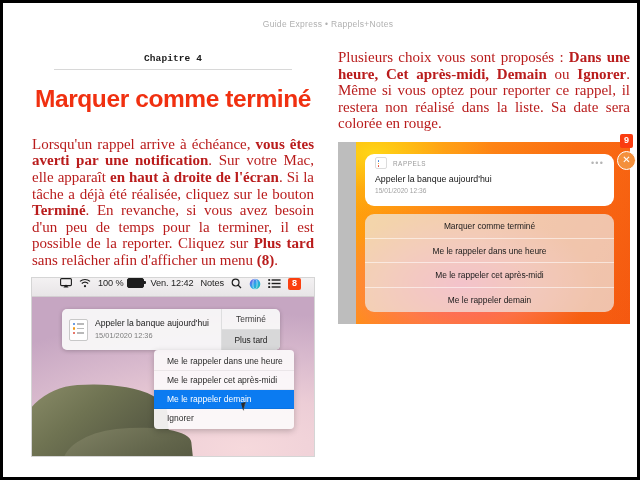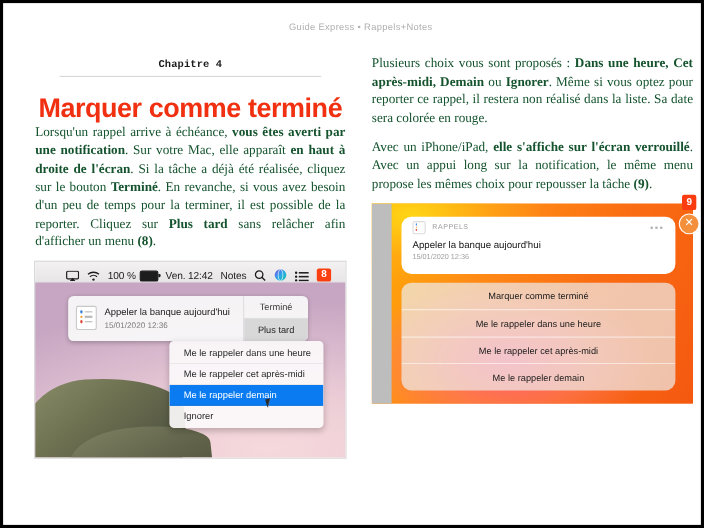--- a/index.html
+++ b/index.html
@@ -82,50 +82,50 @@
     color: #f03010;
     text-align: center;
     margin: 16px 0 0 0;
     letter-spacing: -0.4px;
     line-height: 1.05;
   }
 
   
   p.body {
     font-family: "Liberation Serif", serif;
-    font-size: 12px;
+    font-size: 15px;
     line-height: 16.6px;
-    color: #14532d;
+    color: #b91c1c;
     text-align: justify;
     margin: 0 0 10px 0;
     -webkit-hyphens: none;
     hyphens: none;
   }
-  p.body.first { }
+  p.body.first { margin-top: 24px; }
   p.body b { font-weight: bold; }
 
   .col-right p.body.first { margin-top: 2px; }
 
   
   .fig-mac {
     position: relative;
     width: 282px;
     height: 178px;
     margin-top: 8px;
     background: #ffffff;
     overflow: hidden;
     box-shadow: 0 0 0 1px #d5d5d5;
   }
   .mac-menubar {
     position: relative;
     height: 18px;
     background: linear-gradient(#f3f1f2, #e8e5e7);
     border-bottom: 1px solid #d3cfd1;
     display: flex;
-    align-items: flex-end;
+    align-items: flex-start;
     justify-content: flex-end;
     padding-right: 13px;
     font-family: "Liberation Sans", sans-serif;
     font-size: 9px;
     color: #1d1d1d;
   }
   .mb-item { margin-left: 7px; display: flex; align-items: center; }
   .mb-text { font-size: 9.2px; letter-spacing: -0.1px; }
   .mb-batt {
     display: inline-block;
@@ -518,21 +518,20 @@
 
           <div class="mac-cursor"></div>
         </div>
       </div>
     </div>
 
     <div class="col col-right">
 
       <p class="body first"><span>Plusieurs choix vous sont proposés : </span><b>Dans une heure, Cet après-midi, Demain</b><span> ou </span><b>Ignorer</b><span>. Même si vous optez pour reporter ce rappel, il restera non réalisé dans la liste. Sa date sera colorée en rouge.</span></p>
 
-      <p class="body"><span>Avec un iPhone/iPad, </span><b>elle s'affiche sur l'écran verrouillé</b><span>. Avec un appui long sur la notification, le même menu propose les mêmes choix pour repousser la tâche </span><b>(9)</b><span>.</span></p>
 
       <div class="fig-ios">
         <div class="ios-shot">
           <div class="ios-leftbar"></div>
 
           <div class="ios-card">
             <div class="ios-card-head">
               <span class="ios-app-icon">
                     <i class="d1"></i>
                     <i class="d2"></i>

